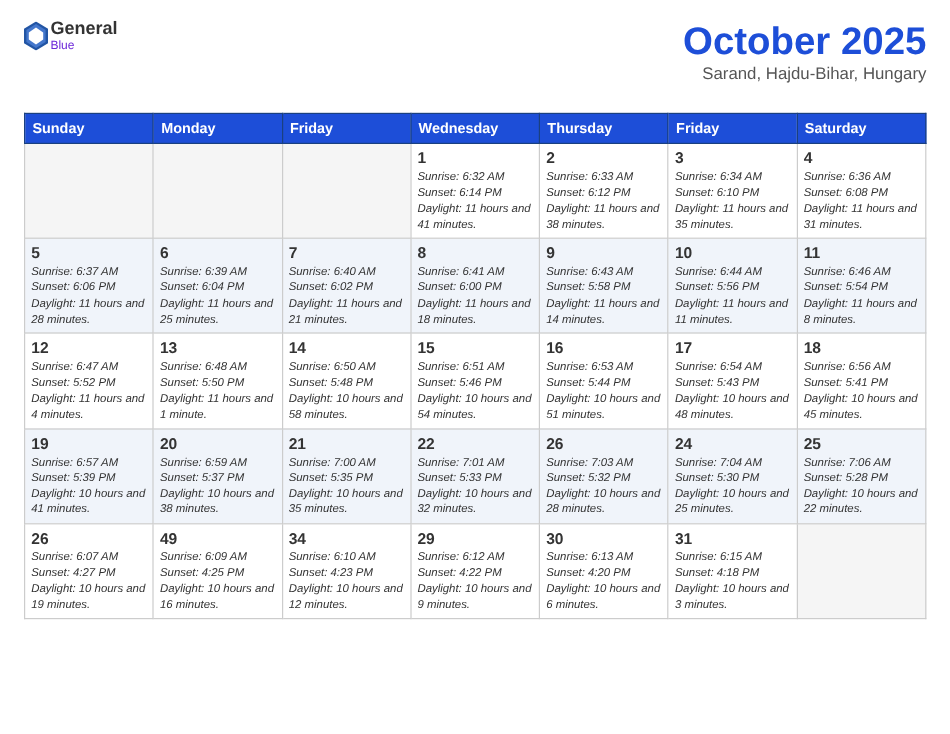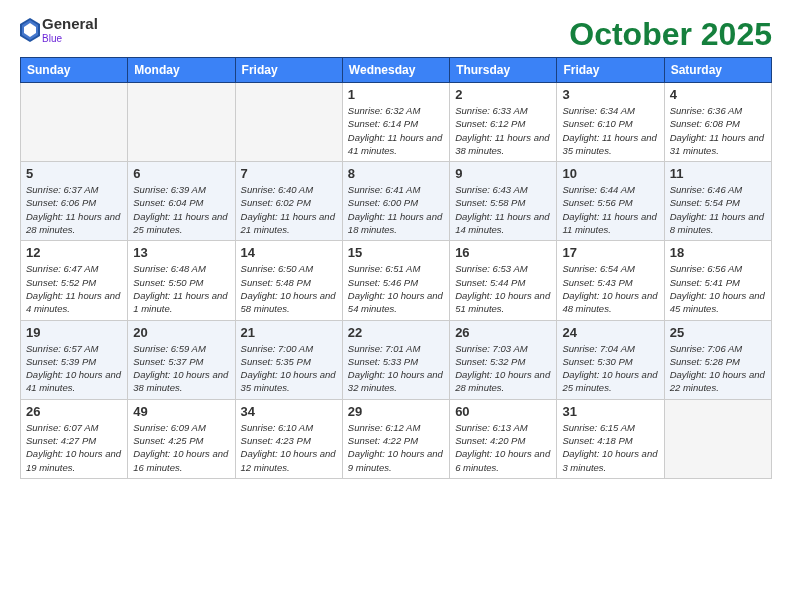--- a/index.html
+++ b/index.html
@@ -12,21 +12,21 @@
     }
     .page {
       width: 792px;
       height: 612px;
       padding: 16px 20px 10px 20px;
     }
     .header {
       display: flex;
       justify-content: space-between;
       align-items: flex-start;
-      margin-bottom: 4px;
+      margin-bottom: 25px;
     }
     .logo {
       display: flex;
       align-items: center;
     }
     .logo-text {
       display: flex;
       flex-direction: column;
       line-height: 1.1;
     }
@@ -44,33 +44,33 @@
       width: 20px;
       height: 24px;
       margin-right: 2px;
     }
     .title-block {
       text-align: right;
     }
     .calendar-title {
       font-size: 32px;
       font-weight: bold;
-      color: #15803d;
+      color: #1d4ed8;
     }
     .calendar-subtitle {
       font-size: 14px;
       color: #555;
     }
     .calendar {
       width: 100%;
       border-collapse: collapse;
       table-layout: fixed;
     }
     .calendar th {
-      background: #3b82f6;
+      background: #1d4ed8;
       color: #fff;
       text-align: left;
       padding: 5px 6px;
       font-size: 12px;
       font-weight: bold;
       border: 1px solid #1a4080;
     }
     .calendar td {
       border: 1px solid #ccc;
       vertical-align: top;
@@ -111,20 +111,21 @@
         <polygon points="10,2 18,7 18,17 10,22 2,17 2,7" fill="#4477cc"></polygon>
         <polygon points="10,5 16,9 16,15 10,19 4,15 4,9" fill="#fff"></polygon>
       </svg>
       <div class="logo-text">
         <span class="logo-general">General</span>
         <span class="logo-blue">Blue</span>
       </div>
     </div>
     <div class="title-block">
       <div class="calendar-title">October 2025</div>
+      <div class="calendar-subtitle">Sarand, Hajdu-Bihar, Hungary</div>
     </div>
   </div>
 
   <table class="calendar">
     <thead>
       <tr>
         <th>Sunday</th>
         <th>Monday</th>
         <th>Friday</th>
         <th>Wednesday</th>
@@ -256,21 +257,21 @@
           </td>
           <td>
             <span class="day-num">34</span>
             <div class="day-info">Sunrise: 6:10 AM<br>Sunset: 4:23 PM<br>Daylight: 10 hours and 12 minutes.</div>
           </td>
           <td>
             <span class="day-num">29</span>
             <div class="day-info">Sunrise: 6:12 AM<br>Sunset: 4:22 PM<br>Daylight: 10 hours and 9 minutes.</div>
           </td>
           <td>
-            <span class="day-num">60</span>
+            <span class="day-num">30</span>
             <div class="day-info">Sunrise: 6:13 AM<br>Sunset: 4:20 PM<br>Daylight: 10 hours and 6 minutes.</div>
           </td>
           <td>
             <span class="day-num">31</span>
             <div class="day-info">Sunrise: 6:15 AM<br>Sunset: 4:18 PM<br>Daylight: 10 hours and 3 minutes.</div>
           </td>
           <td class="empty"></td>
         </tr>
       </tbody>
   </table>

